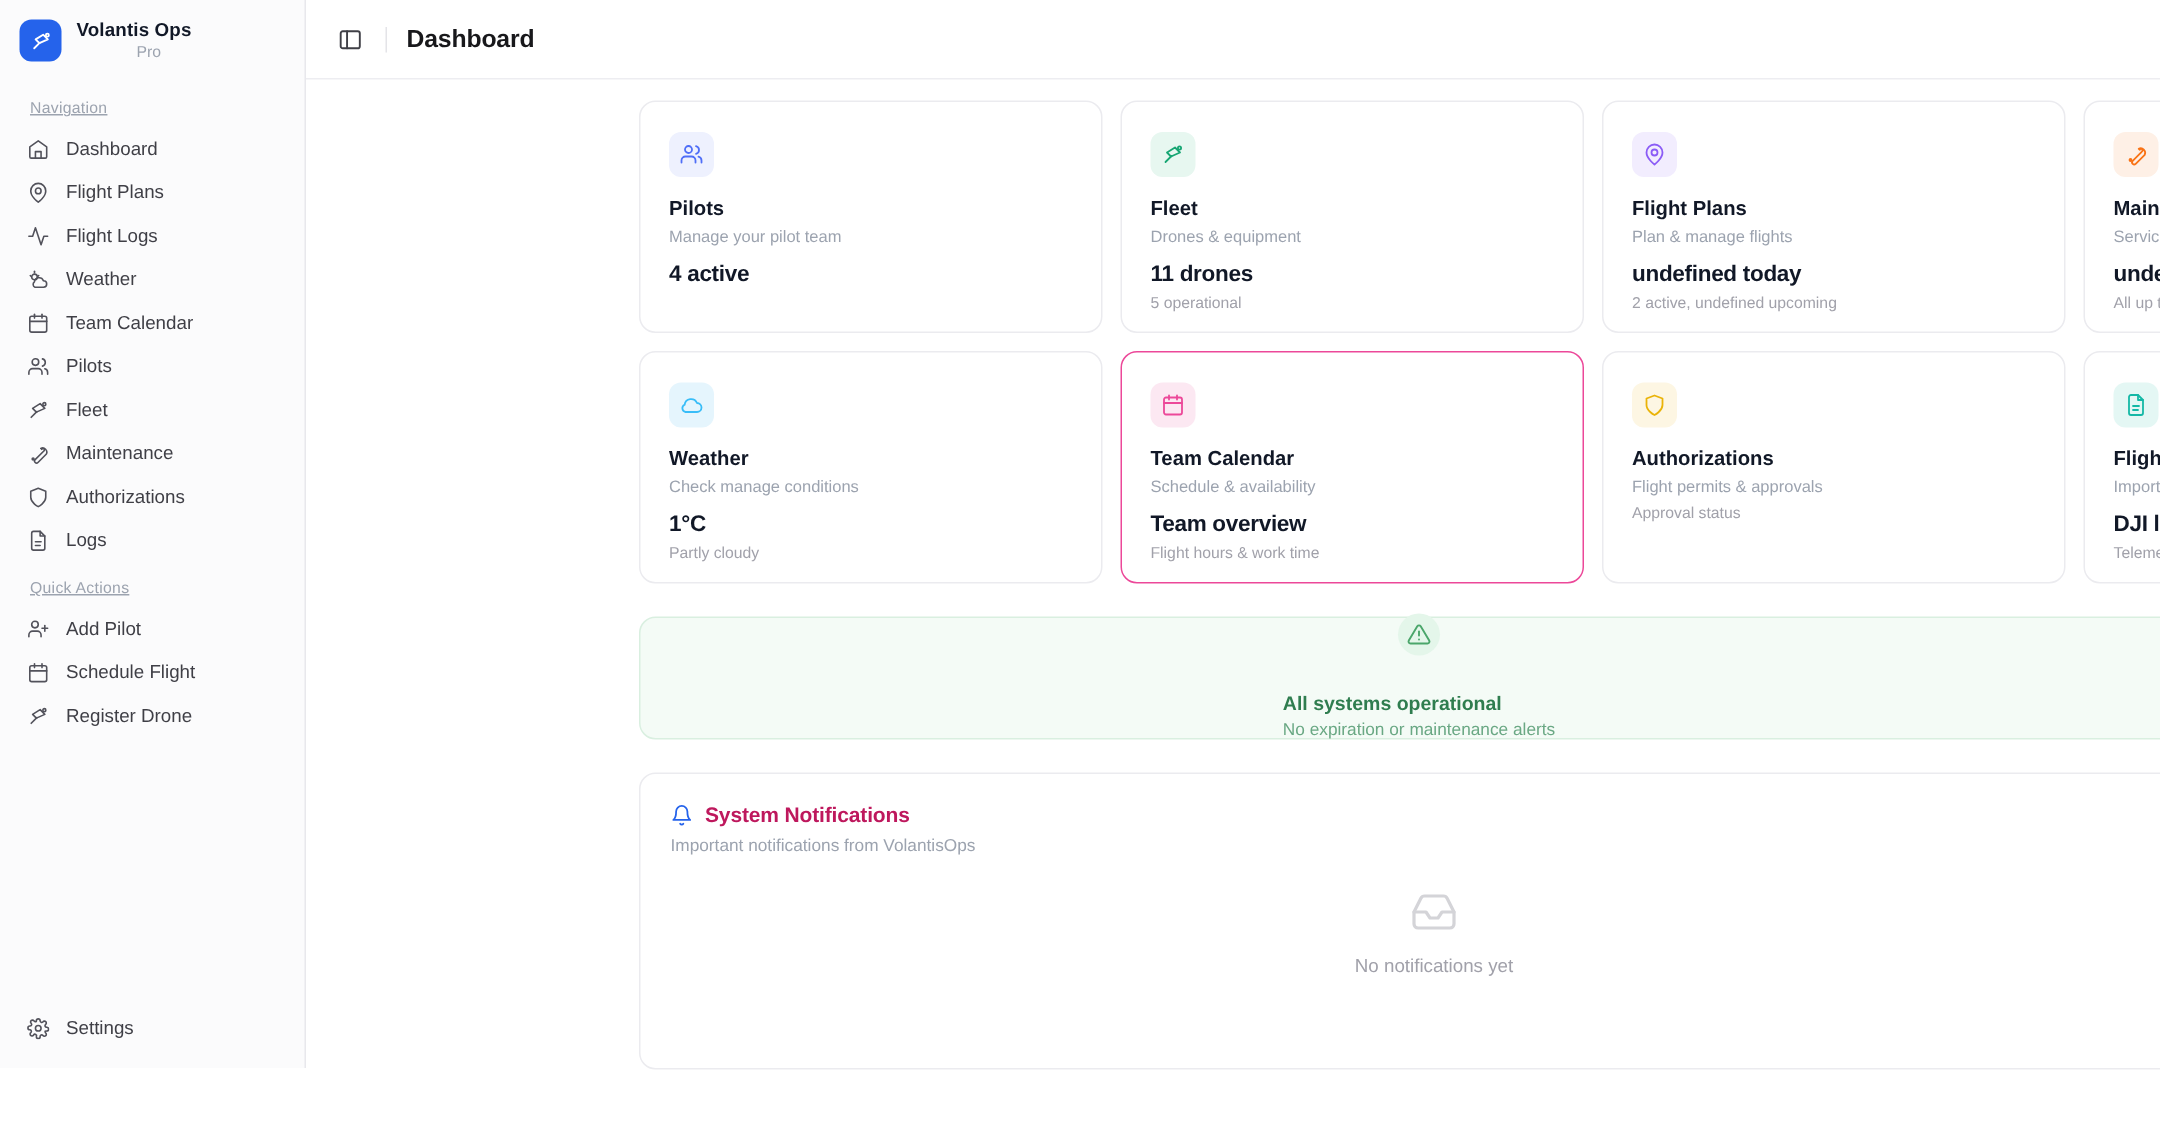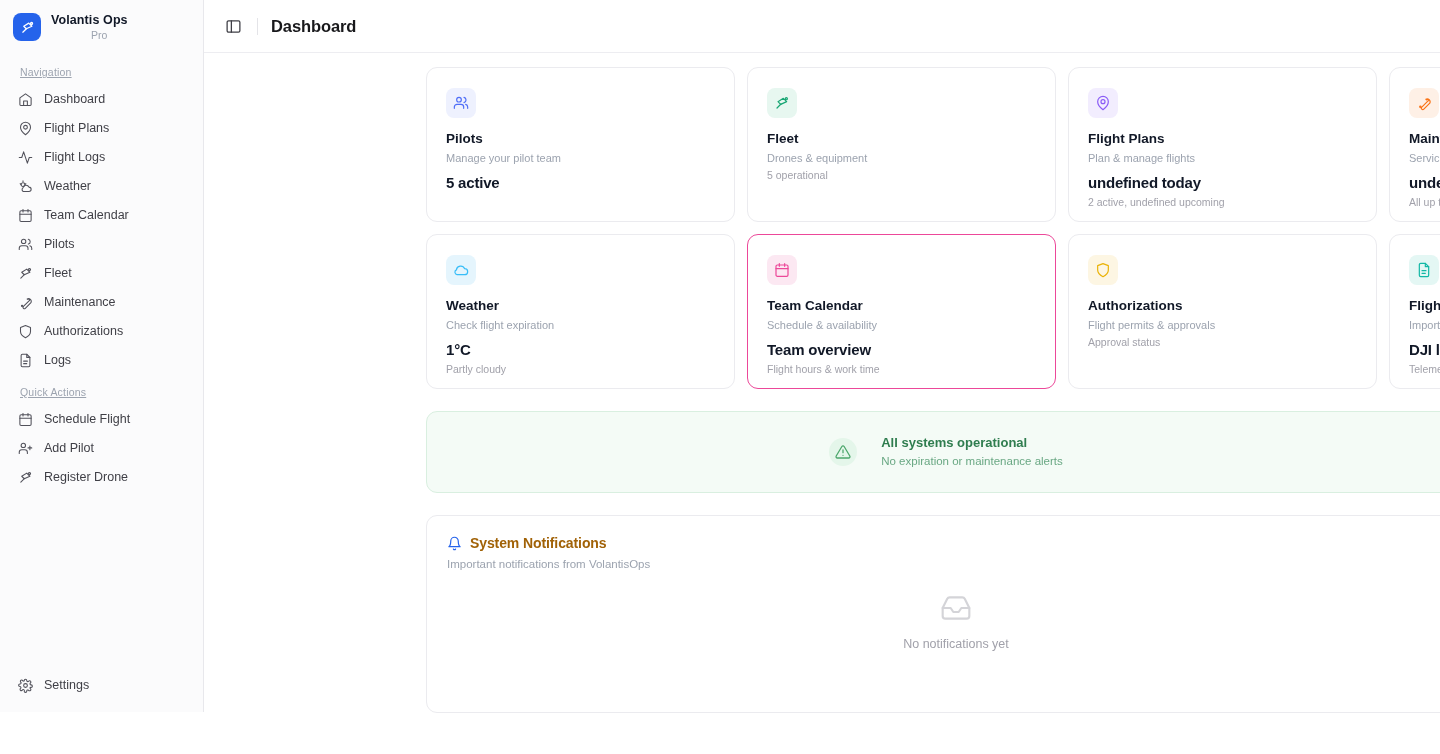--- a/index.html
+++ b/index.html
@@ -103,21 +103,21 @@
   
   .status-banner {
     margin: 22px 0 0 222px;
     width: 1480px;
     height: 82px;
     background: #f4fbf6;
     border: 1px solid #d9efe0;
     border-radius: 11px;
     display: flex; align-items: center; justify-content: center;
   }
-  .status-inner { display: flex; align-items: center; gap: 24px; margin-left: -440px; }
+  .status-inner { display: flex; align-items: center; gap: 24px; margin-left: -440px; flex-direction: column; }
   .status-icon {
     width: 28px; height: 28px; border-radius: 50%;
     background: #e4f6ea;
     display: flex; align-items: center; justify-content: center;
     color: #4ba66b; flex-shrink: 0;
   }
   .status-icon svg { width: 16px; height: 16px; }
   .status-title { font-size: 13px; font-weight: 700; color: #2f7d4f; line-height: 1.25; }
   .status-desc { font-size: 11.5px; color: #6aa884; margin-top: 3px; line-height: 1.25; }
 
@@ -130,21 +130,21 @@
     border-radius: 11px;
     background: #ffffff;
     position: relative;
     padding: 19px 20px 0 20px;
   }
   .notif-header { display: flex; align-items: flex-start; justify-content: space-between; }
   .notif-head-left { display: flex; flex-direction: column; }
   .notif-title-row { display: flex; align-items: center; gap: 8px; }
   .notif-bell { color: #2563eb; width: 15px; height: 15px; display: flex; align-items: center; }
   .notif-bell svg { width: 15px; height: 15px; }
-  .notif-title { font-size: 14px; font-weight: 700; color: #a16207; letter-spacing: -.1px; }
+  .notif-title { font-size: 14px; font-weight: 700; color: #be185d; letter-spacing: -.1px; }
   .notif-desc { font-size: 11.5px; color: #9ca3af; margin-top: 7px; }
   .notif-empty {
     display: flex; flex-direction: column; align-items: center; justify-content: center;
     gap: 13px;
     margin-top: 22px;
   }
   .empty-icon { color: #d4d4d8; width: 32px; height: 32px; margin-left: -420px; }
   .empty-icon svg { width: 32px; height: 32px; }
   .empty-text { font-size: 12.5px; color: #a1a1aa; margin-left: -420px; }
 </style>
@@ -270,38 +270,38 @@
             </span>
             <span>Logs</span>
           </div>
         </div>
 
       <div class="nav-label">Quick Actions</div>
       <div id="quick-items">
           <div class="nav-item">
             <span class="nav-icon">
               <svg viewBox="0 0 24 24" width="15" height="15" fill="none" stroke="currentColor" stroke-width="1.7" stroke-linecap="round" stroke-linejoin="round">
+                <path d="M15 20v-2a4 4 0 0 0-4-4H6a4 4 0 0 0-4 4v2"></path>
+                <circle cx="8.5" cy="7" r="3.5"></circle>
+                <path d="M19 8v6"></path>
+                <path d="M22 11h-6"></path>
+              </svg>
+            </span>
+            <span>Add Pilot</span>
+          </div>
+          <div class="nav-item">
+            <span class="nav-icon">
+              <svg viewBox="0 0 24 24" width="15" height="15" fill="none" stroke="currentColor" stroke-width="1.7" stroke-linecap="round" stroke-linejoin="round">
                 <rect x="3" y="4.5" width="18" height="17" rx="2"></rect>
                 <path d="M3 10h18"></path>
                 <path d="M8 2.5v4"></path>
                 <path d="M16 2.5v4"></path>
               </svg>
             </span>
             <span>Schedule Flight</span>
-          </div>
-          <div class="nav-item">
-            <span class="nav-icon">
-              <svg viewBox="0 0 24 24" width="15" height="15" fill="none" stroke="currentColor" stroke-width="1.7" stroke-linecap="round" stroke-linejoin="round">
-                <path d="M15 20v-2a4 4 0 0 0-4-4H6a4 4 0 0 0-4 4v2"></path>
-                <circle cx="8.5" cy="7" r="3.5"></circle>
-                <path d="M19 8v6"></path>
-                <path d="M22 11h-6"></path>
-              </svg>
-            </span>
-            <span>Add Pilot</span>
           </div>
           <div class="nav-item">
             <span class="nav-icon">
               <svg viewBox="0 0 24 24" width="15" height="15" fill="none" stroke="currentColor" stroke-width="1.7" stroke-linecap="round" stroke-linejoin="round">
                 <path d="M4.5 19.5l6-6"></path>
                 <path d="M14 5l5 5-9 4-4-4z"></path>
                 <circle cx="18.5" cy="5.5" r="1.6"></circle>
               </svg>
             </span>
             <span>Register Drone</span>
@@ -346,32 +346,33 @@
             <div class="card-icon" style="background: rgb(238, 241, 254); color: rgb(79, 110, 247);">
               <svg viewBox="0 0 24 24" width="16" height="16" fill="none" stroke="#4f6ef7" stroke-width="1.8" stroke-linecap="round" stroke-linejoin="round">
                 <path d="M16 20v-2a4 4 0 0 0-4-4H6a4 4 0 0 0-4 4v2"></path>
                 <circle cx="9" cy="7" r="3.5"></circle>
                 <path d="M22 20v-2a4 4 0 0 0-3-3.87"></path>
                 <path d="M16.5 3.6a4 4 0 0 1 0 7.75"></path>
               </svg>
             </div>
             <div class="card-title">Pilots</div>
             <div class="card-desc">Manage your pilot team</div>
-            <div class="card-stat">5 active</div>
+            <div class="card-stat">4 active</div>
           </div>
           <div class="card">
             <div class="card-icon" style="background: rgb(231, 247, 240); color: rgb(23, 166, 115);">
               <svg viewBox="0 0 24 24" width="16" height="16" fill="none" stroke="#17a673" stroke-width="1.8" stroke-linecap="round" stroke-linejoin="round">
                 <path d="M4.5 19.5l6-6"></path>
                 <path d="M14 5l5 5-9 4-4-4z"></path>
                 <circle cx="18.5" cy="5.5" r="1.6"></circle>
               </svg>
             </div>
             <div class="card-title">Fleet</div>
             <div class="card-desc">Drones &amp; equipment</div>
+            <div class="card-stat">11 drones</div>
             <div class="card-sub">5 operational</div>
           </div>
           <div class="card">
             <div class="card-icon" style="background: rgb(242, 237, 254); color: rgb(139, 92, 246);">
               <svg viewBox="0 0 24 24" width="16" height="16" fill="none" stroke="#8b5cf6" stroke-width="1.8" stroke-linecap="round" stroke-linejoin="round">
                 <path d="M20 10c0 6-8 12-8 12s-8-6-8-12a8 8 0 0 1 16 0z"></path>
                 <circle cx="12" cy="10" r="3"></circle>
               </svg>
             </div>
             <div class="card-title">Flight Plans</div>
@@ -391,21 +392,21 @@
             <div class="card-stat">undefined scheduled</div>
             <div class="card-sub">All up to date</div>
           </div>
           <div class="card">
             <div class="card-icon" style="background: rgb(229, 245, 253); color: rgb(56, 189, 248);">
               <svg viewBox="0 0 24 24" width="16" height="16" fill="none" stroke="#38bdf8" stroke-width="1.8" stroke-linecap="round" stroke-linejoin="round">
                 <path d="M17.5 19a4.5 4.5 0 0 0 0-9 6.5 6.5 0 0 0-12.4 1.8A3.8 3.8 0 0 0 6 19z"></path>
               </svg>
             </div>
             <div class="card-title">Weather</div>
-            <div class="card-desc">Check flight expiration</div>
+            <div class="card-desc">Check manage conditions</div>
             <div class="card-stat">1°C</div>
             <div class="card-sub">Partly cloudy</div>
           </div>
           <div class="card highlight">
             <div class="card-icon" style="background: rgb(252, 232, 242); color: rgb(236, 72, 153);">
               <svg viewBox="0 0 24 24" width="16" height="16" fill="none" stroke="#ec4899" stroke-width="1.8" stroke-linecap="round" stroke-linejoin="round">
                 <rect x="3" y="4.5" width="18" height="17" rx="2"></rect>
                 <path d="M3 10h18"></path>
                 <path d="M8 2.5v4"></path>
                 <path d="M16 2.5v4"></path>

